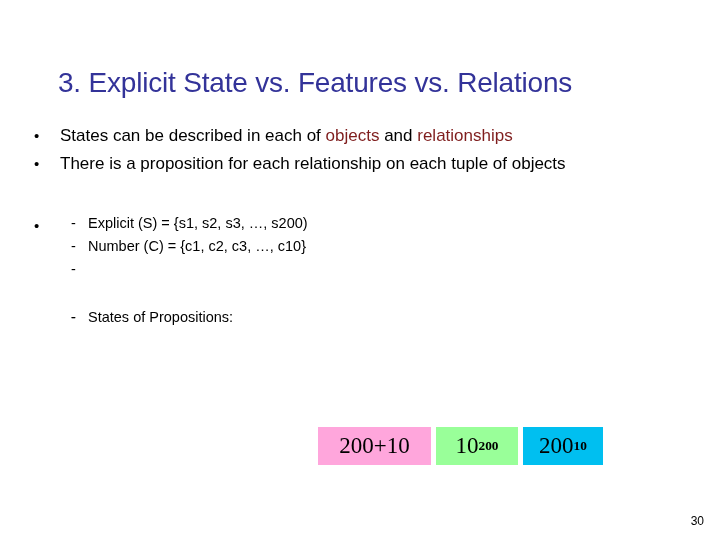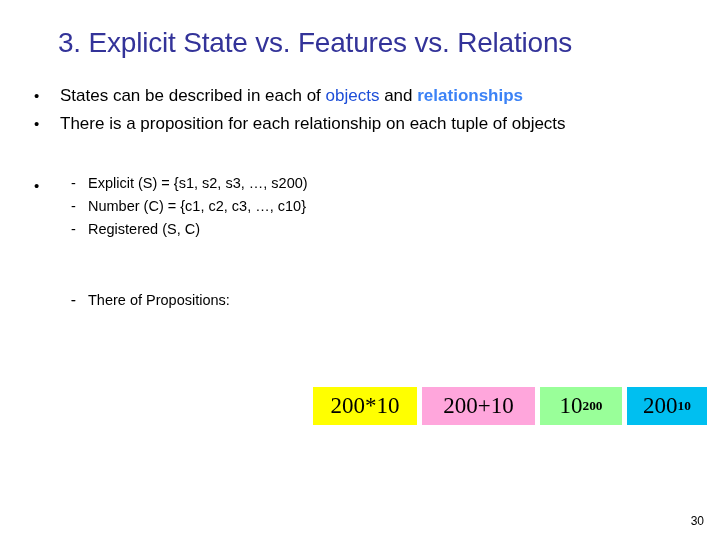--- a/index.html
+++ b/index.html
@@ -13,20 +13,21 @@
     position: relative;
     overflow: hidden;
     font-family: "Liberation Sans", sans-serif;
     color: #000000;
   }
 
   .slide {
     position: absolute;
     inset: 0;
     background: #ffffff;
+    margin-top: 40px;
   }
 
   
   .slide-title {
     position: absolute;
     left: 58px;
     top: 26px;
     width: 620px;
     font-size: 28px;
     line-height: 34px;
@@ -139,59 +140,56 @@
 </head>
 <body>
 
 <div class="slide">
 
   <div class="slide-title" style="color: rgb(51, 51, 153);">3. Explicit State vs. Features vs. Relations</div>
 
   <div class="body-area">
 
     <div class="bullet-l1">
-      <span class="marker">•</span><span>States can be described in each of </span><span class="red" style="color: #1d4ed8;">objects</span><span> and </span><span class="red" style="color: #3b82f6; font-weight: bold;">relationships</span>
+      <span class="marker">•</span><span>States can be described in each of </span><span class="red" style="color: #7f1d1d;">objects</span><span> and </span><span class="red" style="color: #7f1d1d;">relationships</span>
     </div>
 
     <div class="bullet-l1">
       <span class="marker">•</span><span>There is a proposition for each relationship on each tuple of objects</span>
     </div>
 
     <div class="spacer-md"></div>
 
     <div class="bullet-l1">
       <span class="marker">•</span>
     </div>
 
     <div class="bullet-l2">
       <span class="marker">-</span><span>Explicit (S) = {s1, s2, s3, …, s200)</span>
     </div>
     <div class="bullet-l2">
       <span class="marker">-</span><span>Number (C) = {c1, c2, c3, …, c10}</span>
     </div>
     <div class="bullet-l2">
-      <span class="marker">-</span><span>Registered (S, C)</span>
+      <span class="marker">-</span>
     </div>
 
     <div class="spacer-md"></div>
     <div class="spacer-sm"></div>
 
     <div class="bullet-l2">
       <span class="marker">-</span>
     </div>
     <div class="prop-row">
-      <span class="marker">-</span><span>There of Propositions:</span>
+      <span class="marker">-</span><span>States of Propositions:</span>
     </div>
 
   </div>
 
   <div class="boxes">
-    <div class="exp-box box-1" style="background: rgb(255, 255, 0);">
-      <span>200*10</span>
-    </div>
     <div class="box-gap"></div>
     <div class="exp-box box-2" style="background: rgb(255, 166, 220);">
       <span>200+10</span>
     </div>
     <div class="box-gap"></div>
     <div class="exp-box box-3" style="background: rgb(153, 255, 153);">
       <span>10</span>
         <sup>200</sup>
     </div>
     <div class="box-gap"></div>

